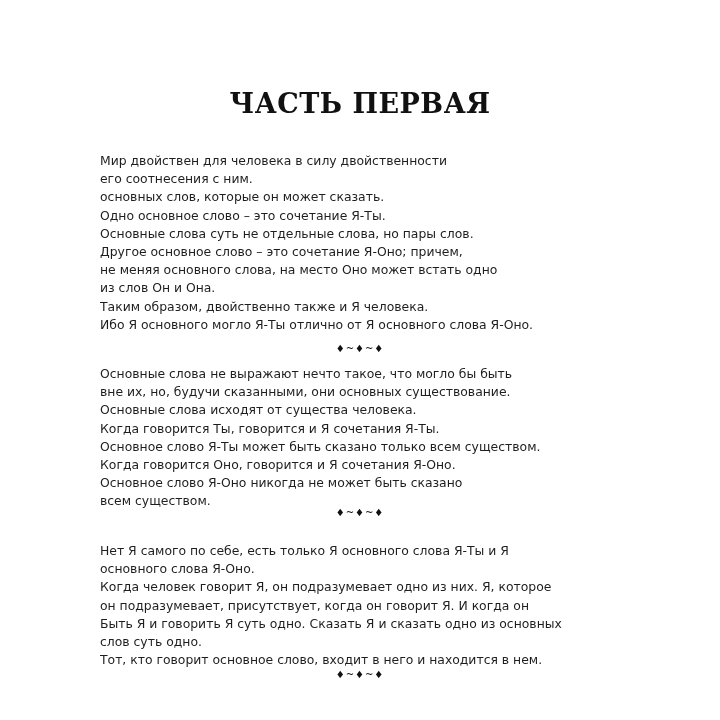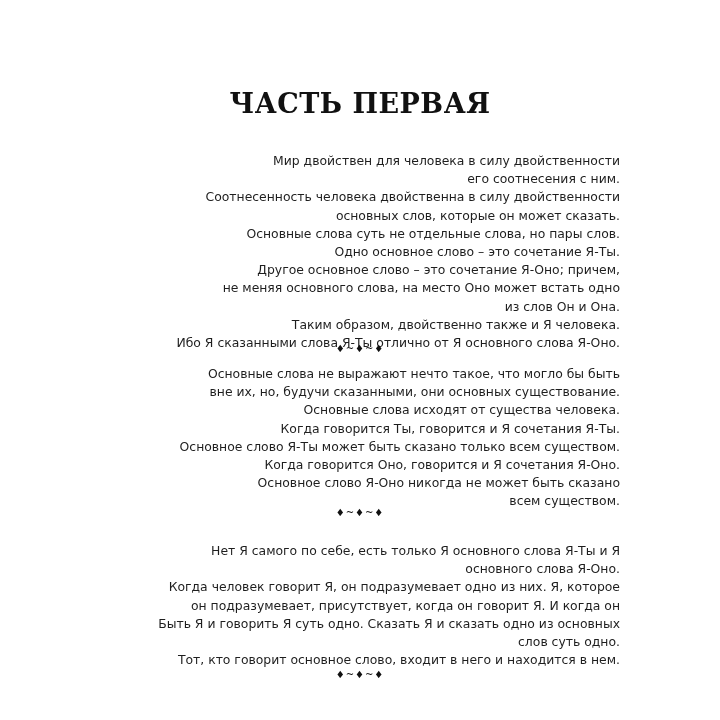--- a/index.html
+++ b/index.html
@@ -4,47 +4,46 @@
 <style>
   html, body { margin:0; padding:0; background:#ffffff; }
   body { width:720px; height:720px; overflow:hidden; position:relative; color:#1a1a1a; }
   .page { position:absolute; left:0; top:0; width:720px; height:720px; }
   .title {
     position:absolute; left:0; width:720px; top:88px; text-align:center;
     font-family:"DejaVu Serif", serif; font-weight:900; font-size:27px; letter-spacing:0.5px;
     color:#111;
   }
   .para {
-    position:absolute; left:100px; width:520px; text-align:right;
+    position:absolute; left:100px; width:520px; text-align:left;
     font-family:"DejaVu Sans", sans-serif; font-size:12.4px; line-height:18.2px; color:#1e1e1e;
   }
   .para div { white-space:nowrap; }
   .sep {
     position:absolute; left:0; width:720px; text-align:center;
     font-family:"DejaVu Sans", sans-serif; font-size:10px; color:#111; letter-spacing:1px;
   }
 </style>
 </head>
 <body>
 
 <div class="page">
   <div class="title">ЧАСТЬ ПЕРВАЯ</div>
 
   <div class="para" style="top:152px">
     <div>Мир двойствен для человека в силу двойственности</div>
     <div>его соотнесения с ним.</div>
-    <div>Соотнесенность человека двойственна в силу двойственности</div>
     <div>основных слов, которые он может сказать.</div>
+    <div>Одно основное слово – это сочетание Я-Ты.</div>
     <div>Основные слова суть не отдельные слова, но пары слов.</div>
-    <div>Одно основное слово – это сочетание Я-Ты.</div>
     <div>Другое основное слово – это сочетание Я-Оно; причем,</div>
     <div>не меняя основного слова, на место Оно может встать одно</div>
     <div>из слов Он и Она.</div>
     <div>Таким образом, двойственно также и Я человека.</div>
-    <div>Ибо Я сказанными слова Я-Ты отлично от Я основного слова Я-Оно.</div>
+    <div>Ибо Я основного могло Я-Ты отлично от Я основного слова Я-Оно.</div>
   </div>
 
   <div class="sep" style="top:343px">♦~♦~♦</div>
 
   <div class="para" style="top:365px">
     <div>Основные слова не выражают нечто такое, что могло бы быть</div>
     <div>вне их, но, будучи сказанными, они основных существование.</div>
     <div>Основные слова исходят от существа человека.</div>
     <div>Когда говорится Ты, говорится и Я сочетания Я-Ты.</div>
     <div>Основное слово Я-Ты может быть сказано только всем существом.</div>

